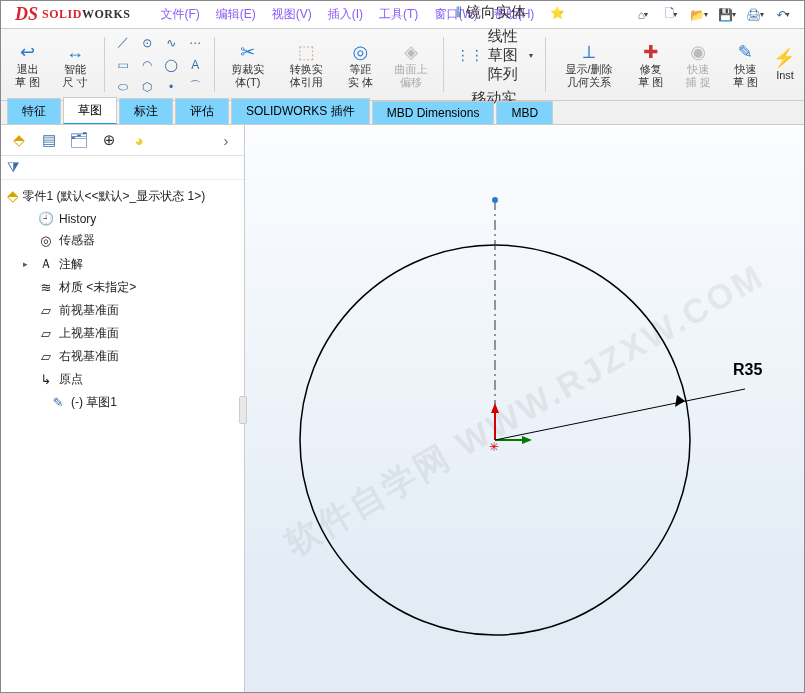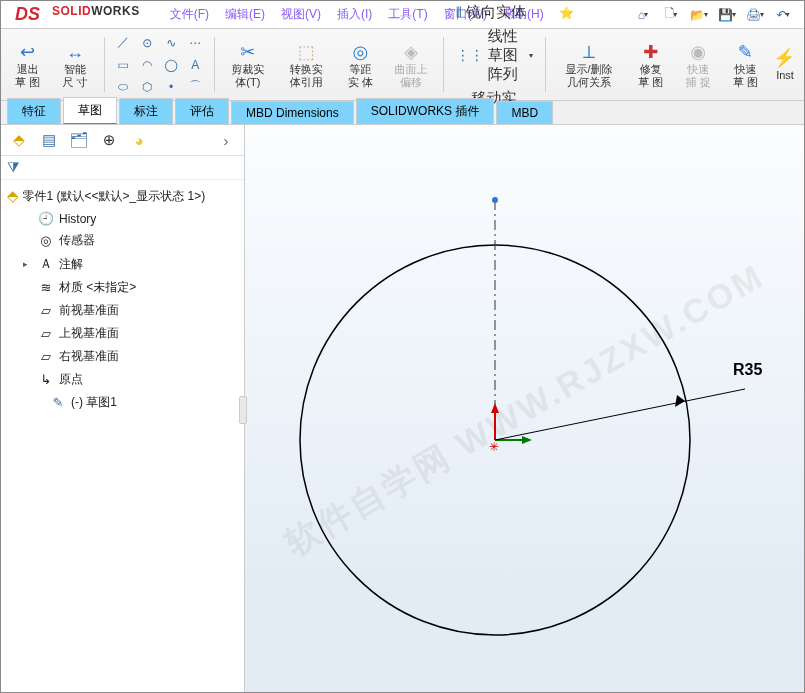--- a/index.html
+++ b/index.html
@@ -1,18 +1,18 @@
 <!DOCTYPE html>
 <html><head>
 <meta charset="utf-8">
 <style>
 * { box-sizing: border-box; margin: 0; padding: 0; }
 body { font-family: "Microsoft YaHei", Arial, sans-serif; font-size: 12px; background: #fff; width: 805px; height: 693px; overflow: hidden; border: 1px solid #888; }
 .titlebar { display: flex; align-items: center; height: 28px; background: #fff; border-bottom: 1px solid #ccc; padding: 0 4px; gap: 2px; }
-.logo { display: flex; align-items: flex-start; gap: 12px; padding: 0 10px; }
+.logo { display: flex; align-items: center; gap: 4px; padding: 0 10px; font-family: Liberation Serif, serif; }
 .logo-icon { color: #d62631; font-size: 18px; font-style: italic; font-weight: bold; }
 .logo-text { font-weight: bold; letter-spacing: 0.5px; }
 .logo-text .s1 { color: #d62631; }
 .logo-text .s2 { color: #333; }
 .menu { display: flex; gap: 4px; margin-left: 12px; }
 .menu-item { padding: 4px 6px; cursor: pointer; color:#8b5cf6; }
 .qat { display:flex; align-items:center; margin-left:auto; gap:6px; padding-right:6px; }
 .qat-btn { width: 22px; height: 22px; display:flex; align-items:center; justify-content:center; cursor:pointer; color:#3a6ea5; border-radius:2px;}
 .dd{ font-size:8px; color:#444; margin-left:-1px;}
 .ribbon { display:flex; background: linear-gradient(#f8f8f8,#f0f0f0); border-bottom:1px solid #ccc; padding:4px 6px; gap:6px; height:72px;}
@@ -185,22 +185,22 @@
     <span class="ico" style="color:#2a7bd0;">⚡</span>
     <span class="lbl">Inst</span>
   </div>
 </div>
 
 <div class="tabs">
   <div class="tab">特征</div>
   <div class="tab active">草图</div>
   <div class="tab">标注</div>
   <div class="tab">评估</div>
+  <div class="tab">SOLIDWORKS 插件</div>
   <div class="tab">MBD Dimensions</div>
-  <div class="tab">SOLIDWORKS 插件</div>
   <div class="tab">MBD</div>
 </div>
 
 <div class="viewbar">
   <div class="vb">🔍</div>
   <div class="vb">🔎</div>
   <div class="vb">🗗</div>
   <div class="vb">🔧</div>
   <div class="vb">🧊</div>
   <div class="vb">◫</div>

